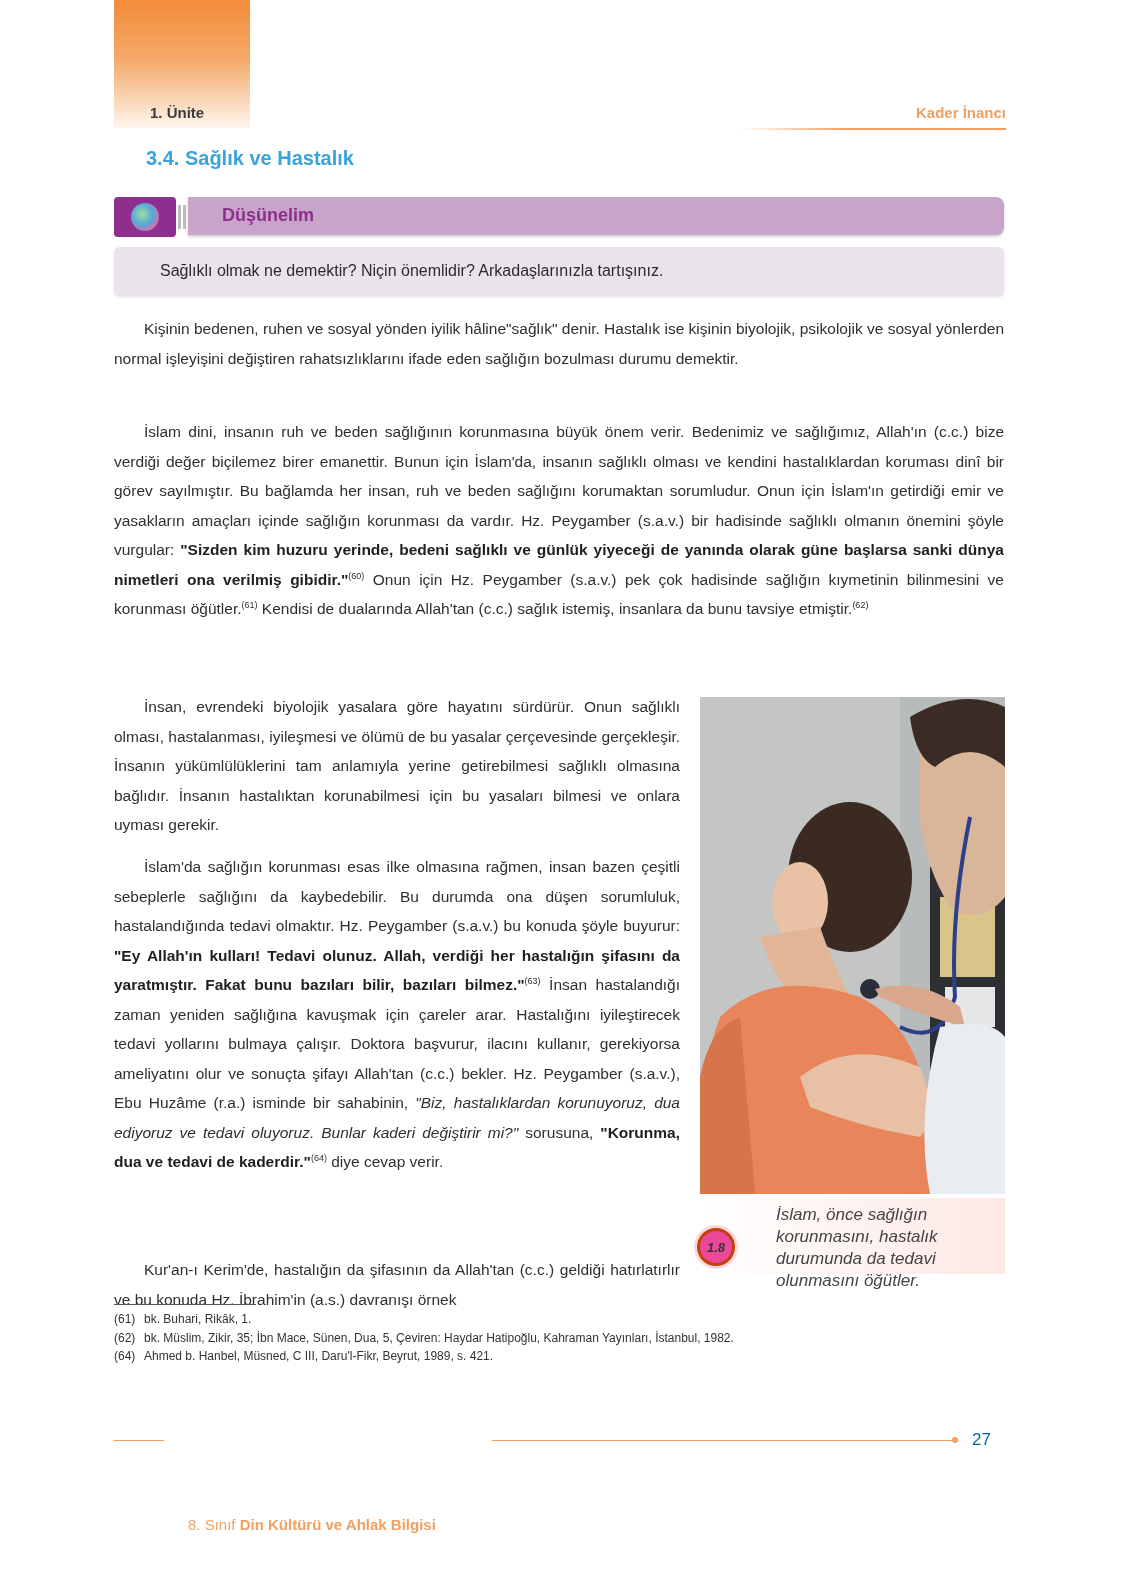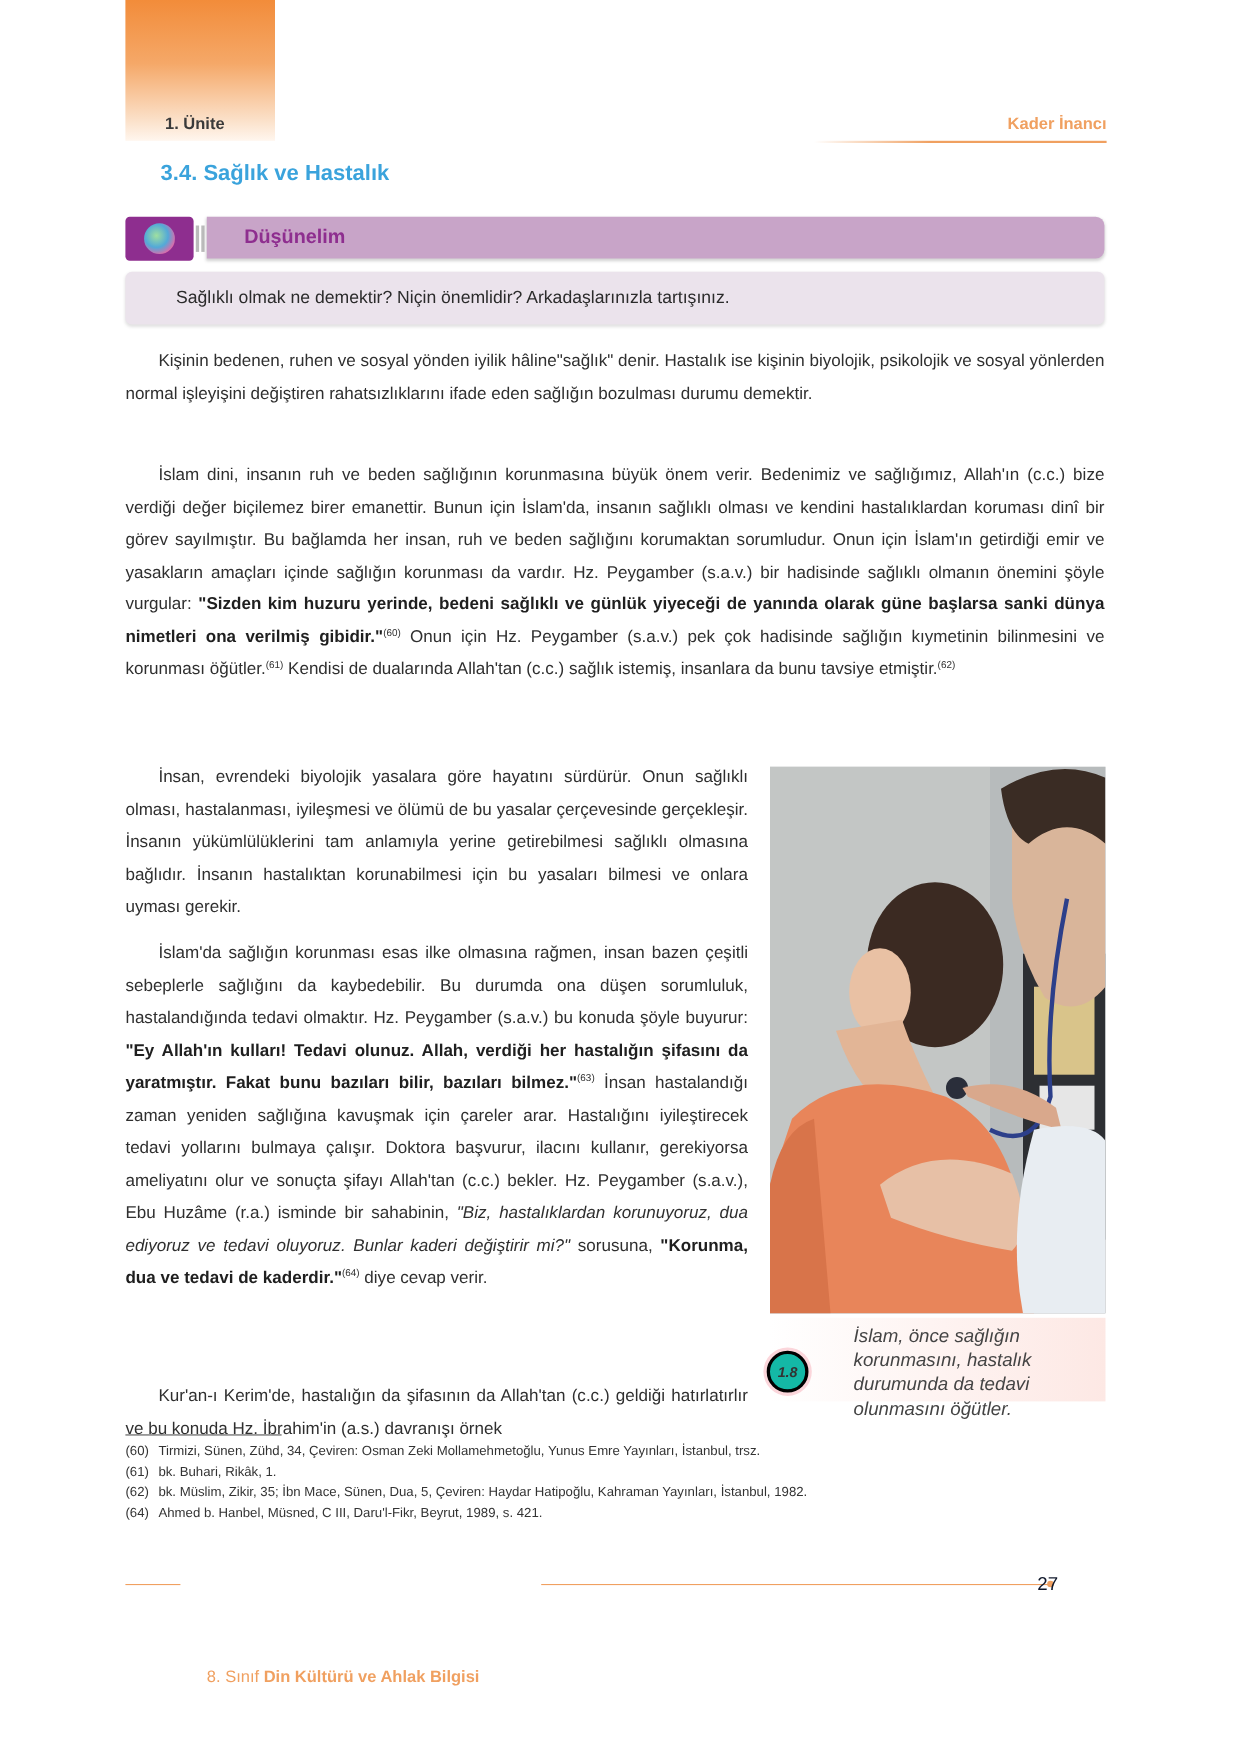--- a/index.html
+++ b/index.html
@@ -30,37 +30,37 @@
   .para { position:absolute; font-size:15.5px; line-height:29.5px; color:#2f2f2f; text-align:justify; }
   .para .ind { display:inline-block; width:30px; }
   .para b { font-weight:bold; color:#1f1f1f; }
   .para i { font-style:italic; }
   sup { font-size:9px; line-height:0; vertical-align:super; }
 
   .photo { position:absolute; left:700px; top:697px; width:305px; height:497px; overflow:hidden; background:#b9bcbd; }
   .caption-box { position:absolute; left:700px; top:1198px; width:305px; height:76px;
                  background:linear-gradient(to right, #fff, #fde8e4); }
   .fig-badge { position:absolute; left:697px; top:1228px; width:38px; height:38px; border-radius:50%;
-               background:#14b8a6; border:3px solid #000000; box-sizing:border-box; display:flex; align-items:center;
+               background:#ec4899; border:3px solid #c2410c; box-sizing:border-box; display:flex; align-items:center;
                justify-content:center; font-size:13px; font-weight:bold; font-style:italic; color:#333;
                box-shadow:0 0 0 3px #fbd6db; }
   .caption { position:absolute; left:760px; top:1204px; width:246px; font-size:17px; line-height:22px;
              font-style:italic; color:#444;margin-left:16px; }
 
   .fn-rule { position:absolute; left:114px; top:1304px; width:142px; height:1px; background:#555; }
   .footnotes { position:absolute; left:114px; top:1310px; width:900px; font-size:12px; line-height:18.5px; color:#333; }
   .footnotes div { white-space:nowrap; }
   .footnotes .num { display:inline-block; width:30px; }
 
   .footer-line-l { position:absolute; left:114px; top:1440px; width:50px; height:1px; background:#f0a060; }
   .footer-title { position:absolute; left:188px; top:1516px; font-size:15px; font-weight:bold; color:#f0a060; }
   .footer-title .light { font-weight:normal; }
   .footer-line-r { position:absolute; left:492px; top:1440px; width:462px; height:1px; background:#f0a060; }
   .footer-dot { position:absolute; left:952px; top:1437px; width:6px; height:6px; border-radius:50%; background:#f0a060; }
-  .page-num { position:absolute; left:943px; top:1430px; font-size:17px; color:#0f172a; }
+  .page-num { position:absolute; left:972px; top:1430px; font-size:17px; color:#0369a1; }
 </style>
 </head>
 <body>
 
 <div class="unit-tab"></div>
 <div class="unit-label">1. Ünite</div>
 <div class="chapter-label">Kader İnancı</div>
 <div class="header-rule"></div>
 <div class="section-title">3.4. Sağlık ve Hastalık</div>
 
@@ -117,21 +117,20 @@
     <path d="M240 330 Q290 320 305 340 L305 497 L230 497 Q215 420 240 330 Z" fill="#e8edf2"></path>
   </svg>
 </div>
 
 <div class="caption-box"></div>
 <div class="fig-badge">1.8</div>
 <div class="caption">İslam, önce sağlığın korunmasını, hastalık durumunda da tedavi olunmasını öğütler.</div>
 
 <div class="fn-rule"></div>
 <div class="footnotes">
-  <div><span class="num">(60)</span><span>Tirmizi, Sünen, Zühd, 34, Çeviren: Osman Zeki Mollamehmetoğlu, Yunus Emre Yayınları, İstanbul, trsz.</span></div>
   <div><span class="num">(61)</span><span>bk. Buhari, Rikâk, 1.</span></div>
   <div><span class="num">(62)</span><span>bk. Müslim, Zikir, 35; İbn Mace, Sünen, Dua, 5, Çeviren: Haydar Hatipoğlu, Kahraman Yayınları, İstanbul, 1982.</span></div>
   <div><span class="num">(64)</span><span>Ahmed b. Hanbel, Müsned, C III, Daru'l-Fikr, Beyrut, 1989, s. 421.</span></div>
 </div>
 
 <div class="footer-line-l"></div>
 <div class="footer-title">
   <span class="light">8. Sınıf</span>
   <span>Din Kültürü ve Ahlak Bilgisi</span>
 </div>

